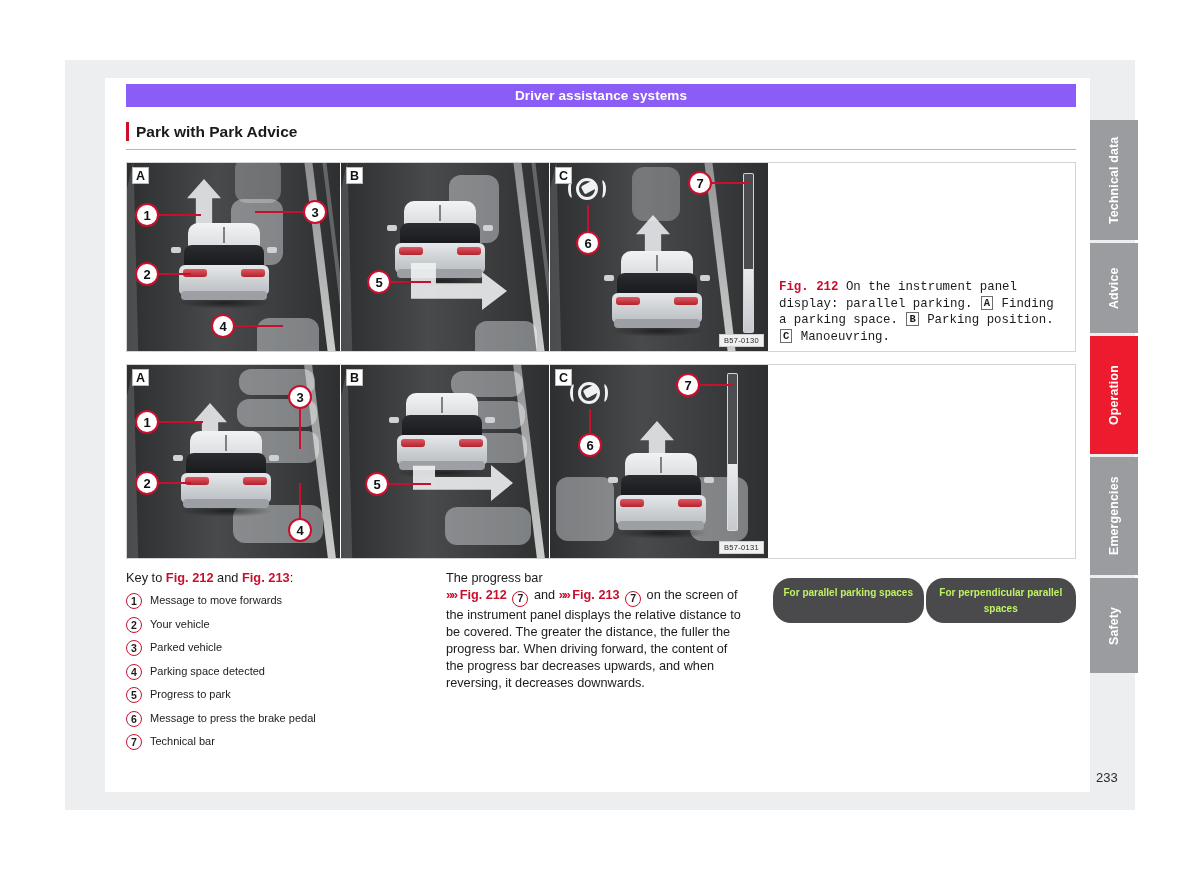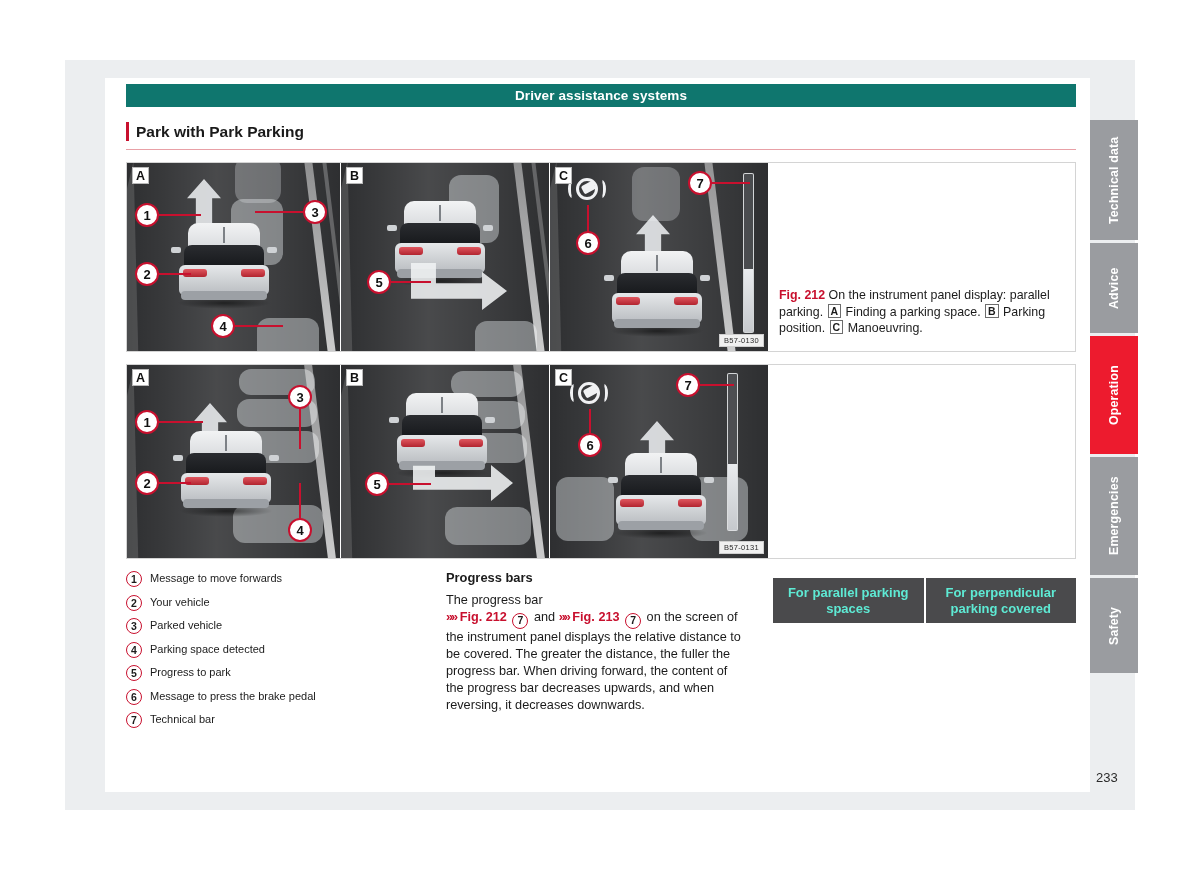--- a/index.html
+++ b/index.html
@@ -16,21 +16,21 @@
     position:absolute; left:65px; top:60px; width:1070px; height:750px;
     background:#eceef0;
   }
   .page-sheet {
     position:absolute; left:105px; top:78px; width:985px; height:714px;
     background:#ffffff;
   }
   
   .chapter-bar {
     position:absolute; left:126px; top:84px; width:950px; height:23px;
-    background:#0f766e;
+    background:#8b5cf6;
     color:#ffffff;
     font-size:13.5px; font-weight:bold;
     display:flex; align-items:center; justify-content:center;
     letter-spacing:.1px;
   }
   .section-title-wrap {
     position:absolute; left:126px; top:122px; width:950px; height:28px;
     border-bottom:1.5px solid #e8a0a6;
   }
   .section-title {
@@ -222,23 +222,23 @@
   .key-text { font-size:11px; line-height:16px; }
 
   .sub-head { font-weight:bold; font-size:12.9px; margin-bottom:6px; line-height:16px; }
   .body-text { font-size:12.7px; line-height:17px; }
   .chev { color:#c8102e; font-weight:bold; letter-spacing:-2px; }
 
   
   .cond-table { margin-top:8px; width:303px; position:relative; }
   .cond-head-row { display:flex; gap:2px; }
   .cond-th {
-    flex:1; background:#4a4a4c; color:#5eead4;
-    font-size:13px; font-weight:bold; line-height:15.5px;
-    text-align:center; padding:7px 6px;
+    flex:1; background:#4a4a4c; color:#bef264;
+    font-size:10px; font-weight:bold; line-height:15.5px;
+    text-align:center; padding:7px 6px;border-radius:18px;
   }
   .cond-body {
     margin-top:2px; background:#ebebeb; color:#1b1b1b;
     font-size:11.4px; line-height:15px; text-align:center;
     padding:8px 10px;
   }
   .cont-arrow {
     position:absolute; right:-23px; bottom:4px;
     font-size:19px; font-weight:bold; color:#111; letter-spacing:-3px;
   }
@@ -262,21 +262,21 @@
 <body>
 
 <div class="page-bg"></div>
 <div class="page-sheet"></div>
 
 <div class="chapter-bar">
   <span>Driver assistance systems</span>
 </div>
 
 <div class="section-title-wrap">
-  <div class="section-title">Park with Park Parking</div>
+  <div class="section-title">Park with Park Advice</div>
 </div>
 
 <div class="fig-row" id="fig-row-1">
 
   <div class="panel p-a">
     <div class="scene">
       <div class="road"></div>
       <div class="lane-left"></div>
       <div class="blob" style="left:108px;top:-6px;width:46px;height:46px;"></div>
       <div class="blob light" style="left:104px;top:36px;width:52px;height:66px;"></div>
@@ -370,21 +370,21 @@
     </div>
     <div class="panel-letter">C</div>
     <div class="lead v" style="left:37px;top:42px;height:30px;"></div>
     <div class="callout" style="left:26px;top:68px;">6</div>
     <div class="lead h" style="left:152px;top:19px;width:48px;"></div>
     <div class="callout" style="left:138px;top:8px;">7</div>
     <div class="img-code">B57-0130</div>
   </div>
 
   <div class="cap-cell">
-    <div class="caption" style="top:124px;">
+    <div class="caption" style="top:116px;font-family:Liberation Mono, monospace;">
       <span class="figlabel">Fig. 212</span>
       <span>On the instrument panel display: parallel parking.</span>
       <span class="abox">A</span>
       <span>Finding a parking space.</span>
       <span class="abox">B</span>
       <span>Parking position.</span>
       <span class="abox">C</span>
       <span>Manoeuvring.</span>
     </div>
   </div>
@@ -486,20 +486,23 @@
     <div class="lead v" style="left:39px;top:44px;height:28px;"></div>
     <div class="callout" style="left:28px;top:68px;">6</div>
     <div class="lead h" style="left:140px;top:19px;width:44px;"></div>
     <div class="callout" style="left:126px;top:8px;">7</div>
     <div class="img-code">B57-0131</div>
   </div>
 
 </div>
 
 <div class="col" id="col-key">
+  <div class="key-head">
+    <span>Key to </span><span class="red">Fig. 212</span><span> and </span><span class="red">Fig. 213</span><span>:</span>
+  </div>
 
   <div class="key-item">
     <div class="num-circle">1</div>
     <div class="key-text">Message to move forwards</div>
   </div>
   <div class="key-item">
     <div class="num-circle">2</div>
     <div class="key-text">Your vehicle</div>
   </div>
   <div class="key-item">
@@ -518,36 +521,35 @@
     <div class="num-circle">6</div>
     <div class="key-text">Message to press the brake pedal</div>
   </div>
   <div class="key-item">
     <div class="num-circle">7</div>
     <div class="key-text">Technical bar</div>
   </div>
 </div>
 
 <div class="col" id="col-prog">
-  <div class="sub-head">Progress bars</div>
   <div class="body-text">
     <span>The progress bar </span><br>
     <span class="chev">»»</span>
     <span class="red">Fig. 212</span>
     <span class="num-circle inline">7</span><span> and </span><span class="chev">»»</span>
     <span class="red">Fig. 213</span>
     <span class="num-circle inline">7</span><span> on the screen of the instrument panel displays the relative distance to be covered. The greater the distance, the fuller the progress bar. When driving forward, the content of the progress bar decreases upwards, and when reversing, it decreases downwards.</span>
   </div>
 </div>
 
 <div class="col" id="col-cond">
   <div class="cond-table">
     <div class="cond-head-row">
       <div class="cond-th">For parallel parking spaces</div>
-      <div class="cond-th">For perpendicular parking covered</div>
+      <div class="cond-th">For perpendicular parallel spaces</div>
     </div>
     <div class="cont-arrow">»</div>
   </div>
 </div>
 
 <div class="tabs">
   <div class="tab" style="height:120px;">Technical data</div>
   <div class="tab" style="height:90px;">Advice</div>
   <div class="tab active" style="height:118px;">Operation</div>
   <div class="tab" style="height:118px;">Emergencies</div>

